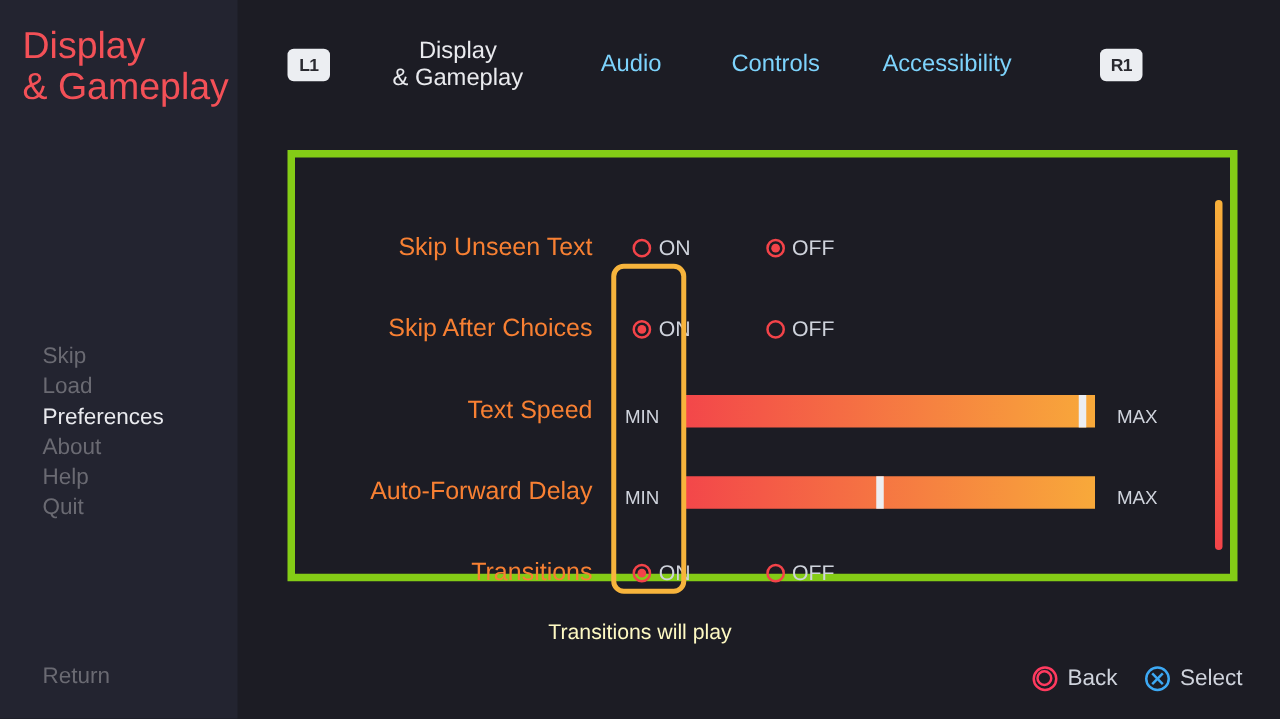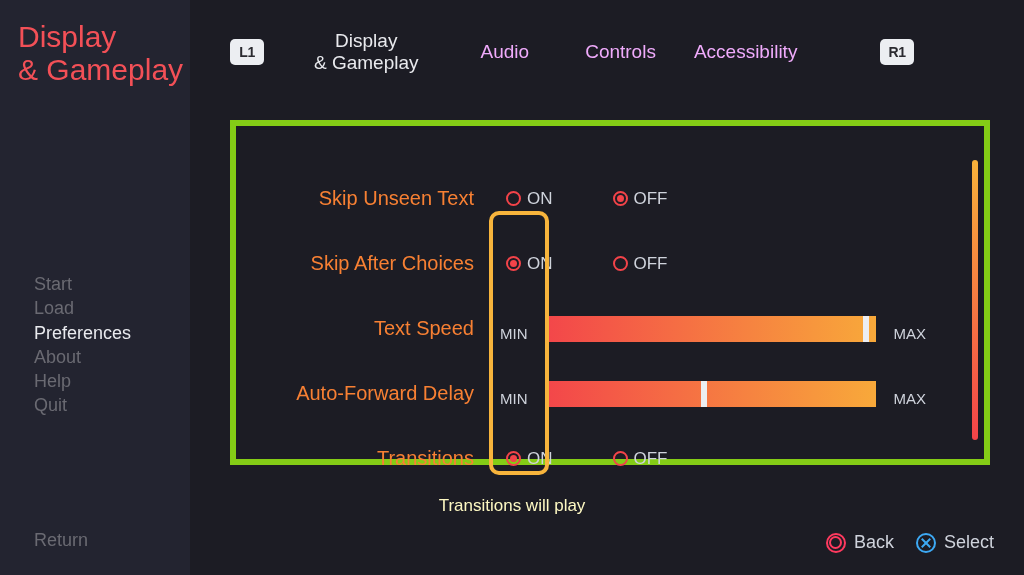--- a/index.html
+++ b/index.html
@@ -61,31 +61,31 @@
   width: 34px; height: 26px;
   background: #eceef2;
   color: #2a2a30;
   border-radius: 5px;
   font-size: 14px;
   font-weight: 700;
   display: flex; align-items: center; justify-content: center;
   letter-spacing: -0.5px;
 }
 .tab {
-  color: #f0abfc;
+  color: #7dd3fc;
   font-size: 19px;
   text-align: center;
   cursor: pointer;
   line-height: 1.15;
 }
 .tab.active { color: #e9eaee; }
 .tab-dg { margin-left: 20px; }
 .tab-audio { margin-left: 32px; }
 .tab-controls { margin-left: 26px; }
-.tab-acc { margin-left: 8px; }
+.tab-acc { margin-left: 20px; }
 .bumper-right { margin-left: auto; }
 
 
 .panel {
   position: absolute;
   left: 230px; top: 120px;
   width: 760px; height: 345px;
   border: 6px solid #84cc16;
   background: #1c1c24;
 }
@@ -214,21 +214,21 @@
 </style>
 </head>
 <body>
 
 <div class="sidebar">
   <div class="page-title">
     <span>Display</span><br>
     <span>&amp; Gameplay</span>
   </div>
   <div class="side-menu">
-    <div class="side-item">Start</div>
+    <div class="side-item">Skip</div>
     <div class="side-item">Load</div>
     <div class="side-item selected">Preferences</div>
     <div class="side-item">About</div>
     <div class="side-item">Help</div>
     <div class="side-item">Quit</div>
   </div>
   <div class="return">Return</div>
 </div>
 
 <div class="tabbar">

